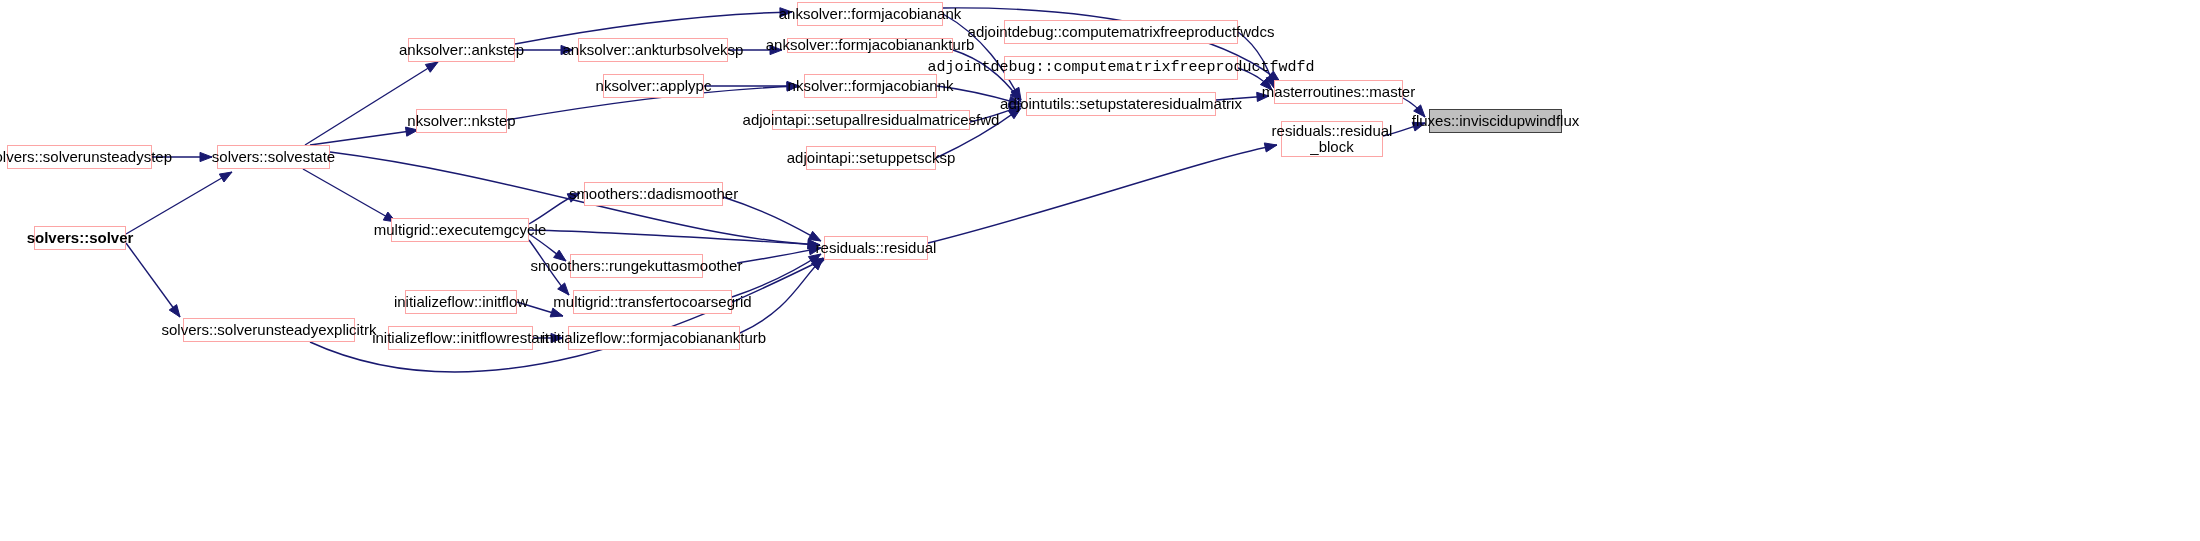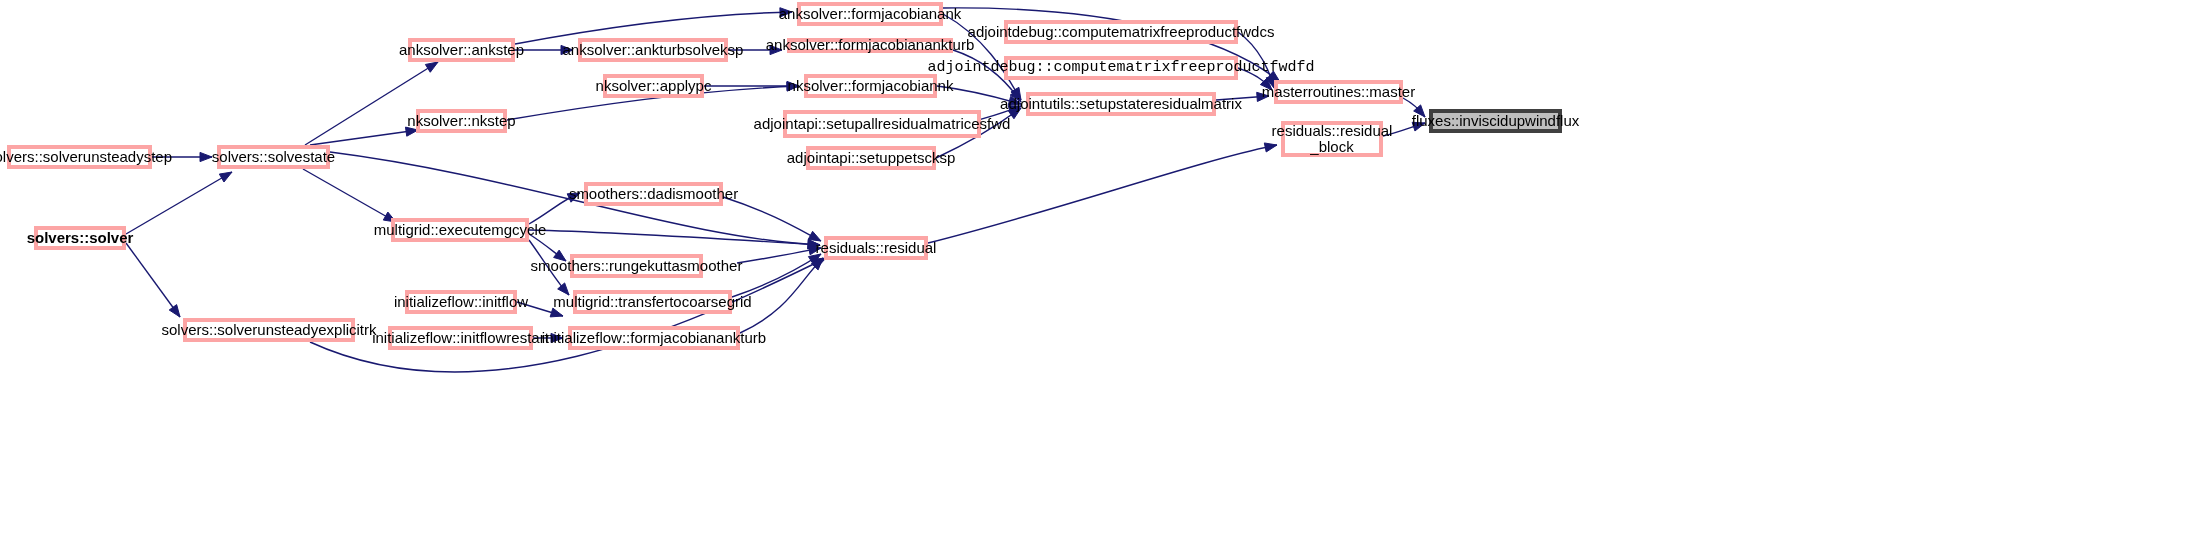--- a/index.html
+++ b/index.html
@@ -29,21 +29,21 @@
     stroke-width: 1.4px;
   }
   .arrow-head {
     fill: #191970;
     stroke: #191970;
     stroke-width: 1px;
   }
   .node {
     position: absolute;
     box-sizing: border-box;
-    border: 4px solid #fca5a5;
+    border: 1px solid #fca5a5;
     background: #ffffff;
     color: #000000;
     font-size: 15px;
     line-height: 1.08;
     display: flex;
     align-items: center;
     justify-content: center;
     text-align: center;
     white-space: pre-line;
     padding: 0 4px;
@@ -144,21 +144,21 @@
       <div class="node" style="left: 388px; top: 326px; width: 145px; height: 24px;">initializeflow::initflowrestart</div>
       <div class="node" style="left: 578px; top: 38px; width: 150px; height: 24px;">anksolver::ankturbsolveksp</div>
       <div class="node" style="left: 603px; top: 74px; width: 101px; height: 24px;">nksolver::applypc</div>
       <div class="node" style="left: 584px; top: 182px; width: 139px; height: 24px;">smoothers::dadismoother</div>
       <div class="node" style="left: 570px; top: 254px; width: 133px; height: 24px;">smoothers::rungekuttasmoother</div>
       <div class="node" style="left: 573px; top: 290px; width: 159px; height: 24px;">multigrid::transfertocoarsegrid</div>
       <div class="node" style="left: 568px; top: 326px; width: 172px; height: 24px;">initializeflow::formjacobianankturb</div>
       <div class="node" style="left: 797px; top: 2px; width: 146px; height: 24px;">anksolver::formjacobianank</div>
       <div class="node" style="left: 787px; top: 38px; width: 166px; height: 15px;">anksolver::formjacobianankturb</div>
       <div class="node" style="left: 804px; top: 74px; width: 133px; height: 24px;">nksolver::formjacobiannk</div>
-      <div class="node" style="left: 772px; top: 110px; width: 198px; height: 28px; margin-left: 11px;">adjointapi::setupallresidualmatricesfwd</div>
+      <div class="node" style="left: 772px; top: 110px; width: 198px; height: 20px;">adjointapi::setupallresidualmatricesfwd</div>
       <div class="node" style="left: 806px; top: 146px; width: 130px; height: 24px;">adjointapi::setuppetscksp</div>
       <div class="node" style="left: 824px; top: 236px; width: 104px; height: 24px;">residuals::residual</div>
       <div class="node" style="left: 1004px; top: 20px; width: 234px; height: 24px; text-align: right;">adjointdebug::computematrixfreeproductfwdcs</div>
       <div class="node" style="left: 1004px; top: 56px; width: 234px; height: 24px; font-family: Liberation Mono, monospace;">adjointdebug::computematrixfreeproductfwdfd</div>
       <div class="node" style="left: 1026px; top: 92px; width: 190px; height: 24px;">adjointutils::setupstateresidualmatrix</div>
       <div class="node" style="left: 1274px; top: 80px; width: 129px; height: 24px;">masterroutines::master</div>
       <div class="node" style="left: 1281px; top: 121px; width: 102px; height: 36px;">residuals::residual
 _block</div>
       <div class="node highlight" style="left: 1429px; top: 109px; width: 133px; height: 24px;">fluxes::inviscidupwindflux</div>
     </div>

